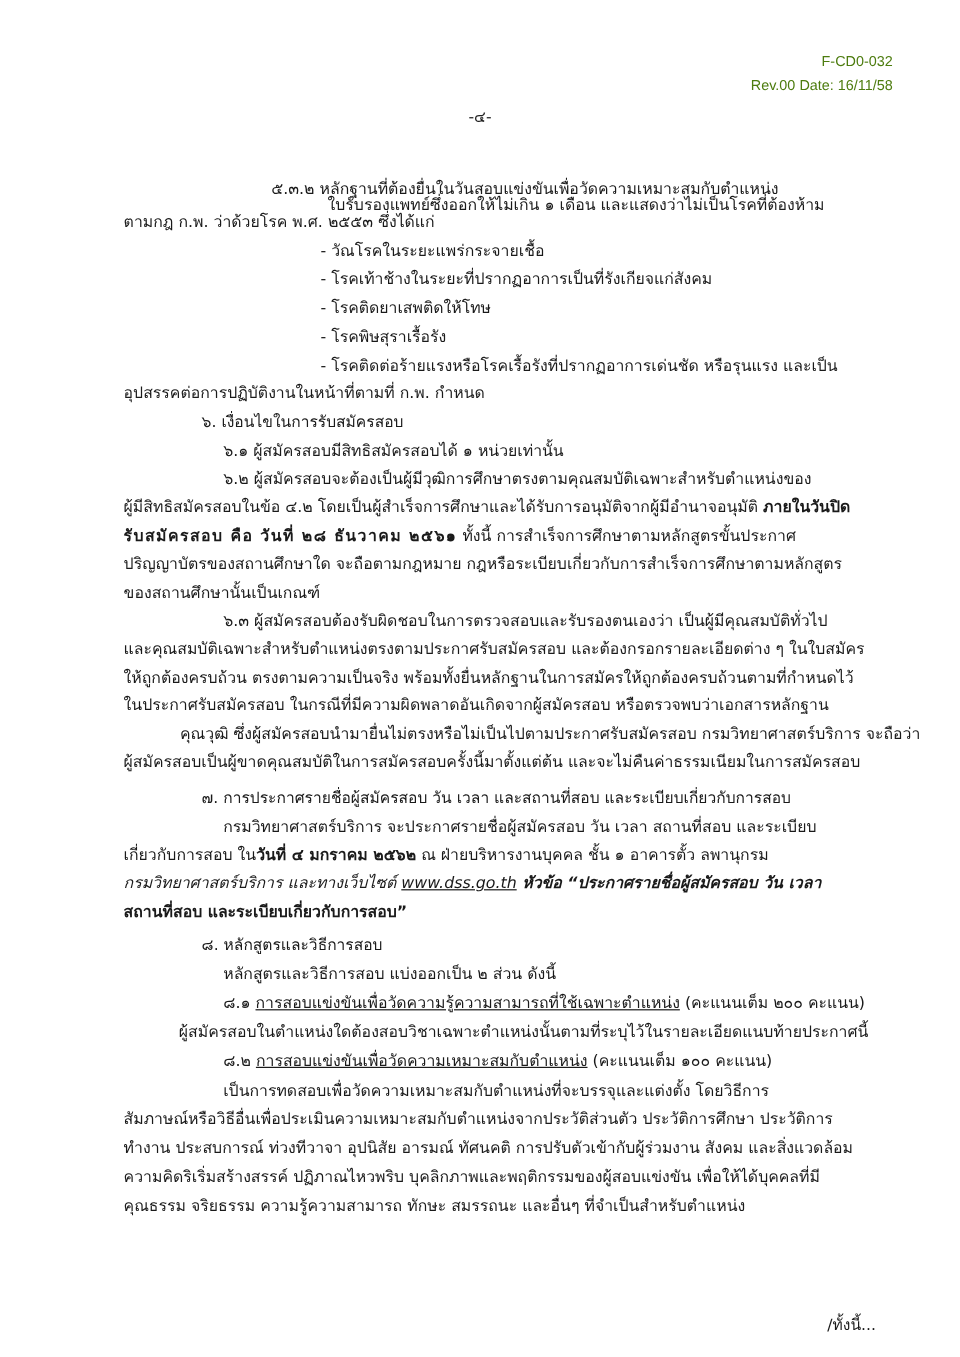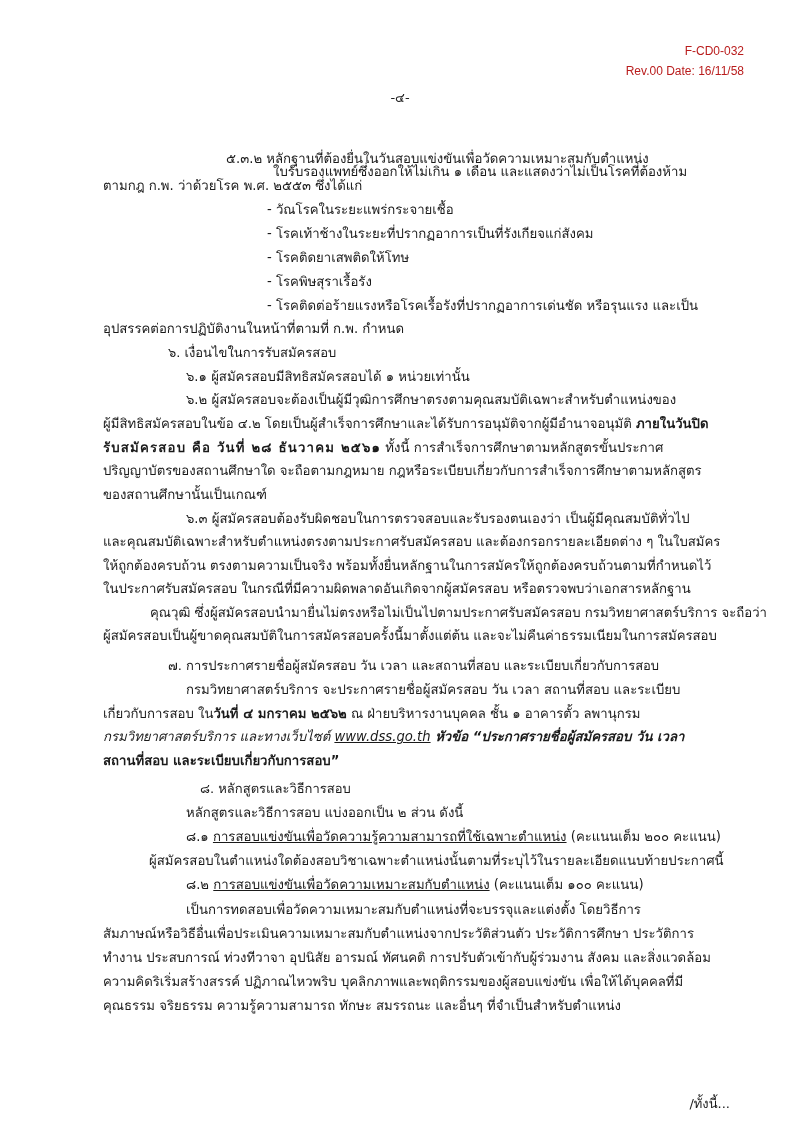--- a/index.html
+++ b/index.html
@@ -2,21 +2,21 @@
 <html><head>
 <meta charset="utf-8">
 <style>
   html, body { margin: 0; padding: 0; background: #ffffff; }
   body {
     width: 800px; height: 1131px; position: relative; overflow: hidden;
     font-family: "DejaVu Sans", "Liberation Sans", sans-serif;
     color: #1a1a1a;
   }
   .page { position: absolute; inset: 0; }
-  .meta { position: absolute; right: 56px; font-family: "Liberation Sans", sans-serif; font-size: 12px; color: #b91c1c; text-align: center; padding-left: 36px; }
+  .meta { position: absolute; right: 56px; font-family: "Liberation Sans", sans-serif; font-size: 12px; color: #4d7c0f; text-align: center; padding-left: 36px; }
   .meta.code { top: 44px; }
   .meta.rev { top: 64px; }
   .pageno { position: absolute; top: 87px; left: 0; width: 800px; text-align: center; font-size: 13px; color: #222; }
   .line {
     position: absolute; white-space: nowrap; font-size: 13.2px; line-height: 18px;
   }
   .b { font-weight: bold; }
   .u { text-decoration: underline; }
   .lnk { text-decoration: underline; color: #1a1a1a; }
   .h { font-weight: normal; font-size: 13px; }
@@ -64,21 +64,21 @@
   <div class="line h" style="left:168px; top:657px;">๗.  การประกาศรายชื่อผู้สมัครสอบ วัน เวลา และสถานที่สอบ และระเบียบเกี่ยวกับการสอบ</div>
   <div class="line" style="left:186px; top:681px;">กรมวิทยาศาสตร์บริการ จะประกาศรายชื่อผู้สมัครสอบ วัน เวลา สถานที่สอบ และระเบียบ</div>
   <div class="line" style="left:103px; top:705px;">
     <span>เกี่ยวกับการสอบ  ใน</span><span class="b">วันที่ ๔ มกราคม ๒๕๖๒</span><span> ณ ฝ่ายบริหารงานบุคคล ชั้น ๑ อาคารตั้ว ลพานุกรม</span>
   </div>
   <div class="line" style="left:103px; top:728px;font-style:italic;">
     <span>กรมวิทยาศาสตร์บริการ และทางเว็บไซต์  </span><a class="lnk">www.dss.go.th</a><span class="b">  หัวข้อ “ประกาศรายชื่อผู้สมัครสอบ วัน เวลา</span>
   </div>
   <div class="line b" style="left:103px; top:752px;">สถานที่สอบ และระเบียบเกี่ยวกับการสอบ”</div>
 
-  <div class="line h" style="left:168px; top:780px;margin-left:32px;">๘.  หลักสูตรและวิธีการสอบ</div>
+  <div class="line h" style="left:168px; top:780px;">๘.  หลักสูตรและวิธีการสอบ</div>
   <div class="line" style="left:186px; top:804px;">หลักสูตรและวิธีการสอบ แบ่งออกเป็น ๒ ส่วน ดังนี้</div>
   <div class="line" style="left:186px; top:828px;">
     <span>๘.๑  </span><span class="u">การสอบแข่งขันเพื่อวัดความรู้ความสามารถที่ใช้เฉพาะตำแหน่ง</span><span> (คะแนนเต็ม ๒๐๐ คะแนน)</span>
   </div>
   <div class="line" style="left:103px; top:852px;margin-left:46px;">ผู้สมัครสอบในตำแหน่งใดต้องสอบวิชาเฉพาะตำแหน่งนั้นตามที่ระบุไว้ในรายละเอียดแนบท้ายประกาศนี้</div>
 
   <div class="line" style="left:186px; top:876px;">
     <span>๘.๒  </span><span class="u">การสอบแข่งขันเพื่อวัดความเหมาะสมกับตำแหน่ง</span><span> (คะแนนเต็ม ๑๐๐ คะแนน)</span>
   </div>
   <div class="line" style="left:186px; top:901px;">เป็นการทดสอบเพื่อวัดความเหมาะสมกับตำแหน่งที่จะบรรจุและแต่งตั้ง โดยวิธีการ</div>

